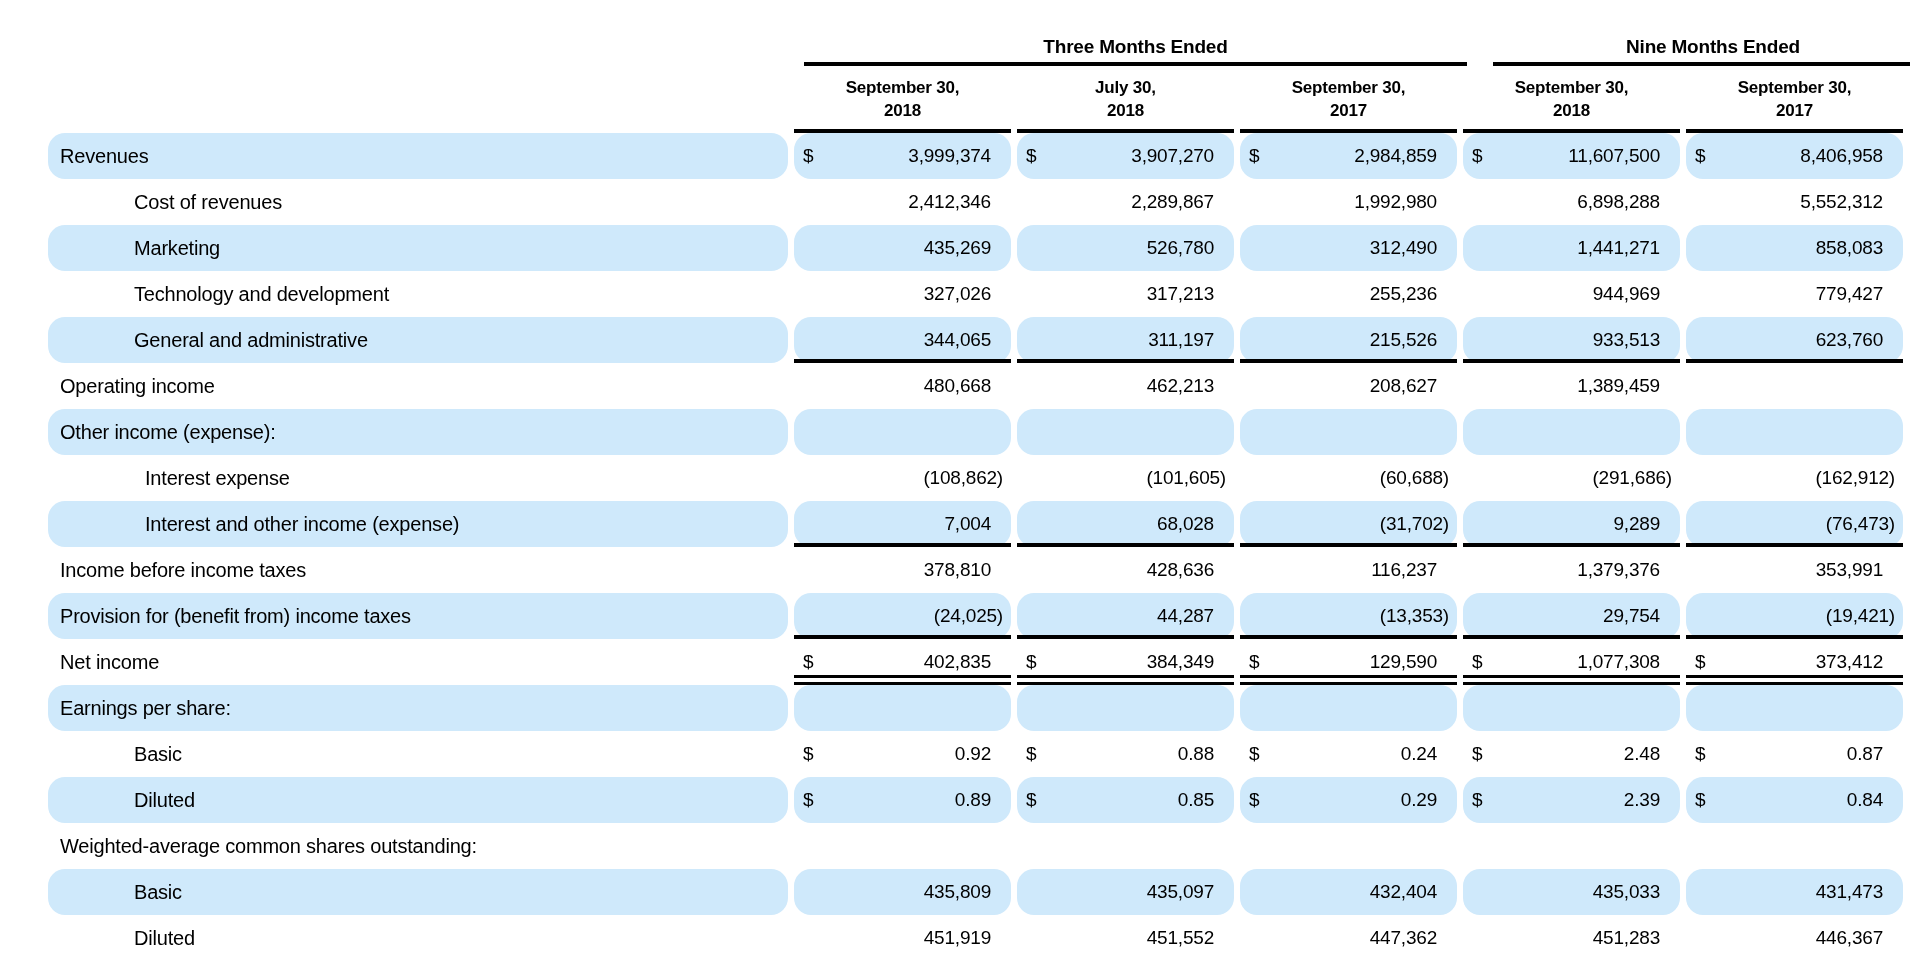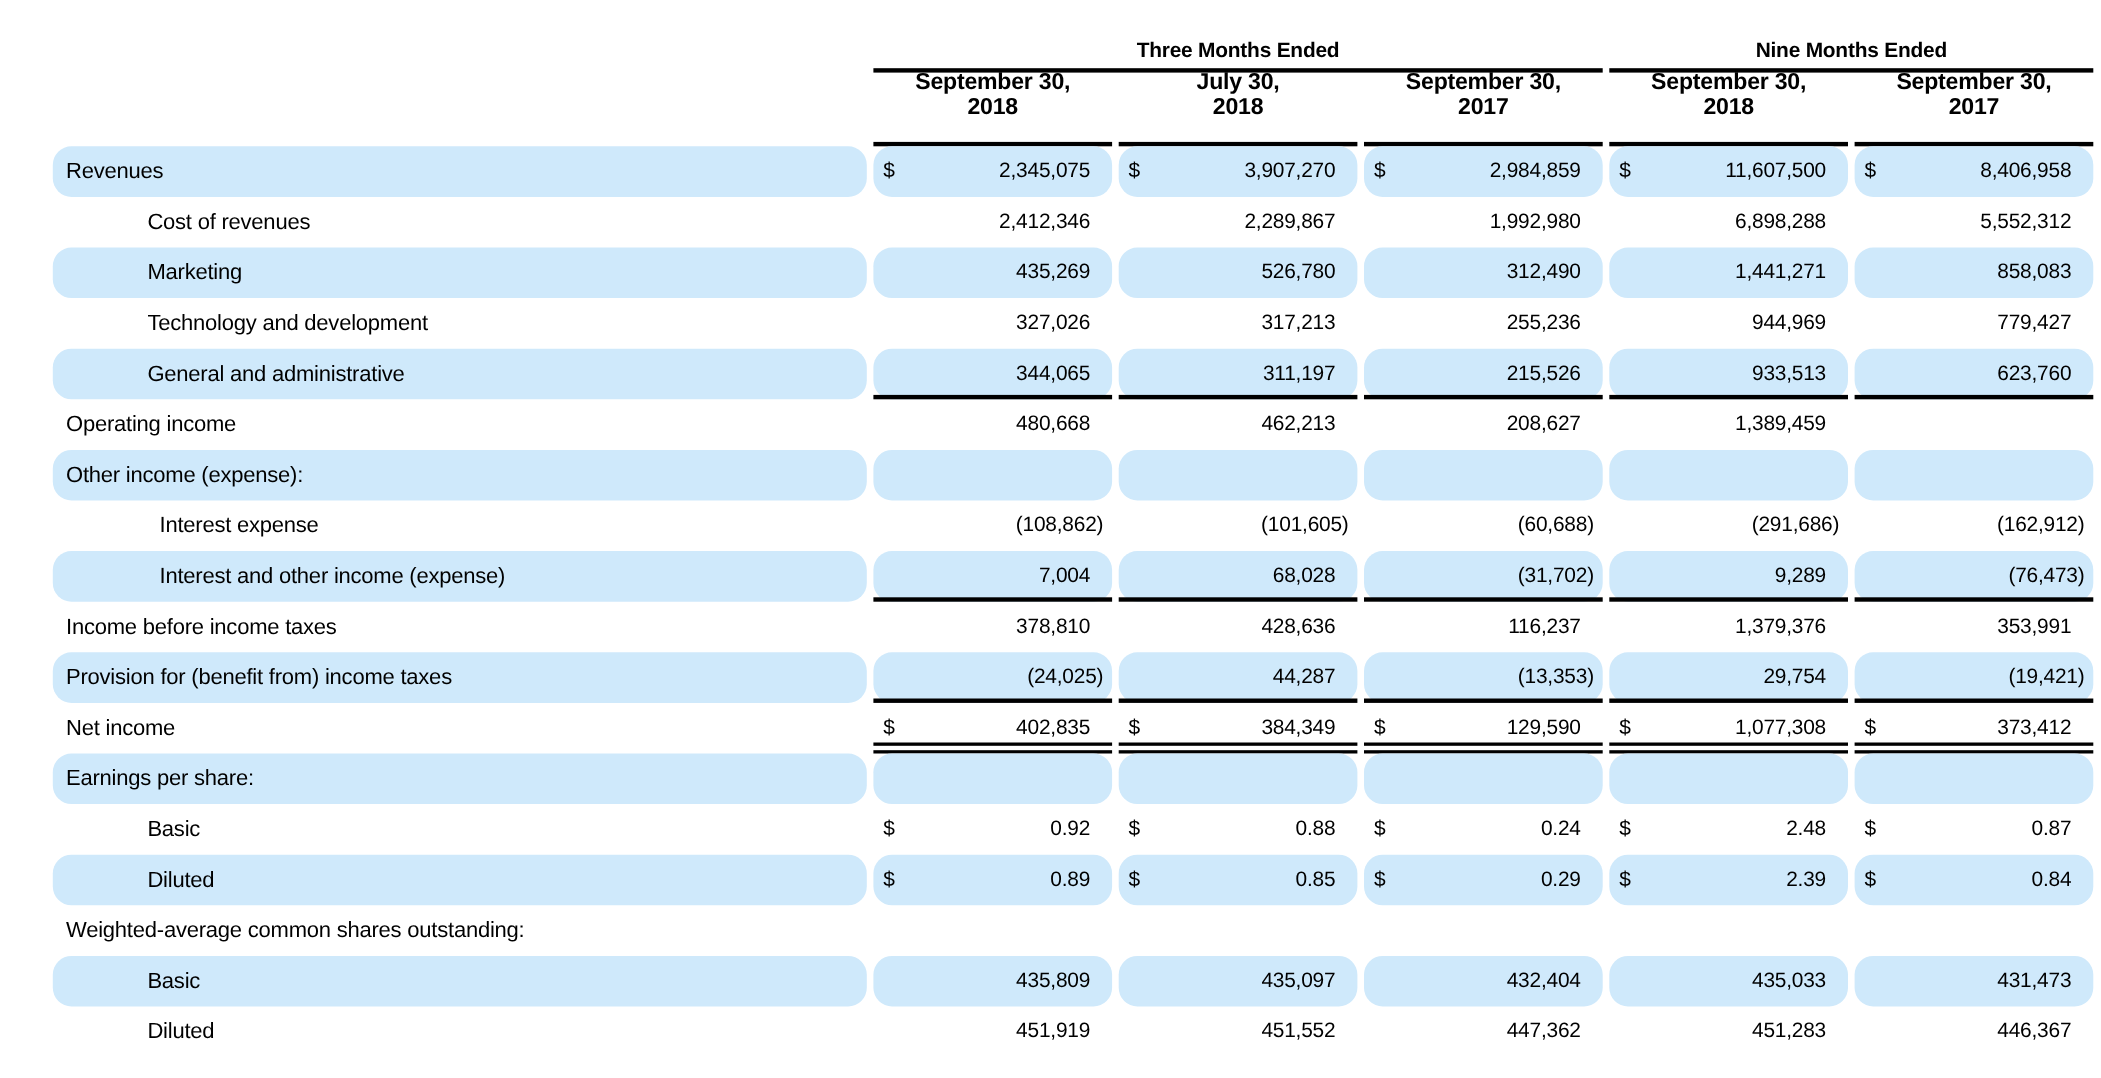--- a/index.html
+++ b/index.html
@@ -12,20 +12,21 @@
   .sheet{
     padding-left:48px;
     padding-top:0;
     width:1862px;
   }
   
   .group-row{
     display:flex;
     height:66px;
     align-items:flex-end;
+    gap:10px;
   }
   .group-spacer{width:746px;flex:0 0 auto;}
   .group-cell{
     flex:0 0 auto;
     text-align:center;
     font-weight:bold;
     font-size:19px;
     letter-spacing:-0.2px;
     padding-bottom:4px;
     border-bottom:4px solid #000;
@@ -42,24 +43,24 @@
   .date-spacer{width:740px;flex:0 0 auto;}
   .date-cell{
     flex:0 0 auto;
     width:217px;
     margin-left:6px;
     display:flex;
     flex-direction:column;
     justify-content:flex-end;
     text-align:center;
     font-weight:bold;
-    font-size:21px;
+    font-size:17px;
     line-height:23px;
     letter-spacing:-0.2px;
-    padding-bottom:20px;
+    padding-bottom:7px;
     border-bottom:4px solid #000;
     box-sizing:border-box;
   }
   
   .row{
     display:flex;
     height:46px;
     align-items:stretch;
   }
   .label-cell{
@@ -135,21 +136,21 @@
         <div>September 30,</div>
         <div>2017</div>
       </div>
     </div>
 
   <div id="rows">
       <div class="row indent-0 shaded">
         <div class="label-cell">Revenues</div>
         <div class="num-cell">
           <span class="cur">$</span>
-          <span>2,345,075</span>
+          <span>3,999,374</span>
         </div>
         <div class="num-cell">
           <span class="cur">$</span>
           <span>3,907,270</span>
         </div>
         <div class="num-cell">
           <span class="cur">$</span>
           <span>2,984,859</span>
         </div>
         <div class="num-cell">

